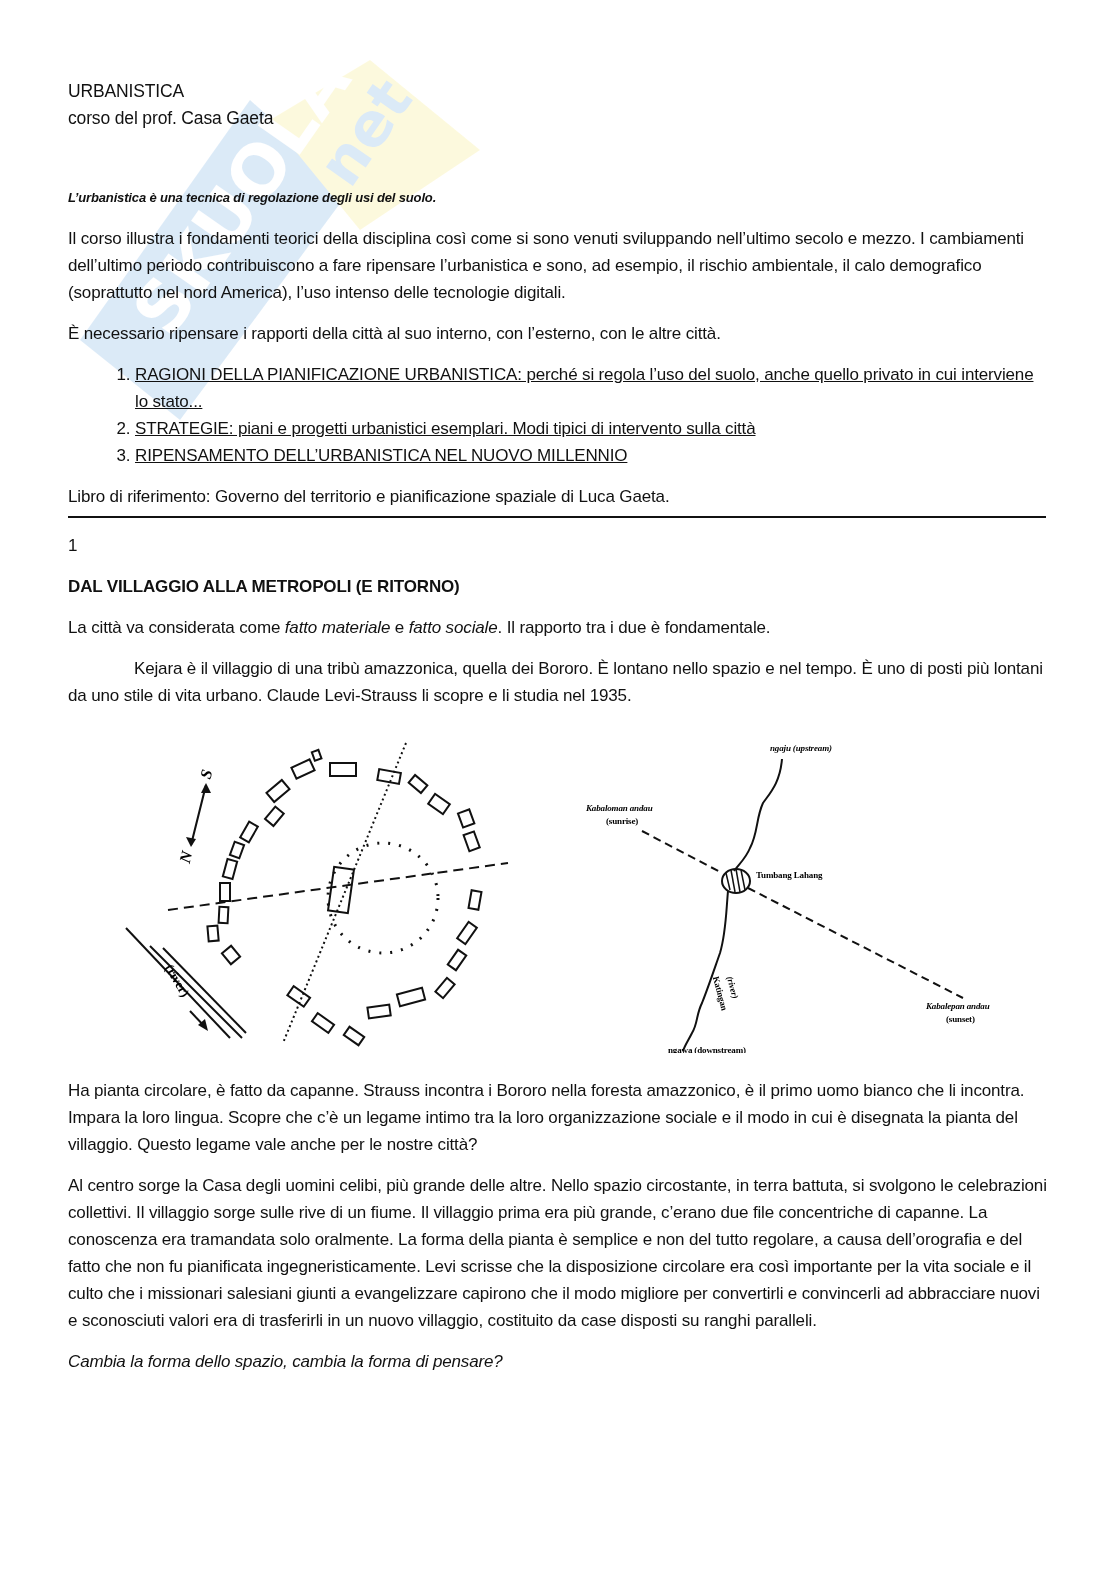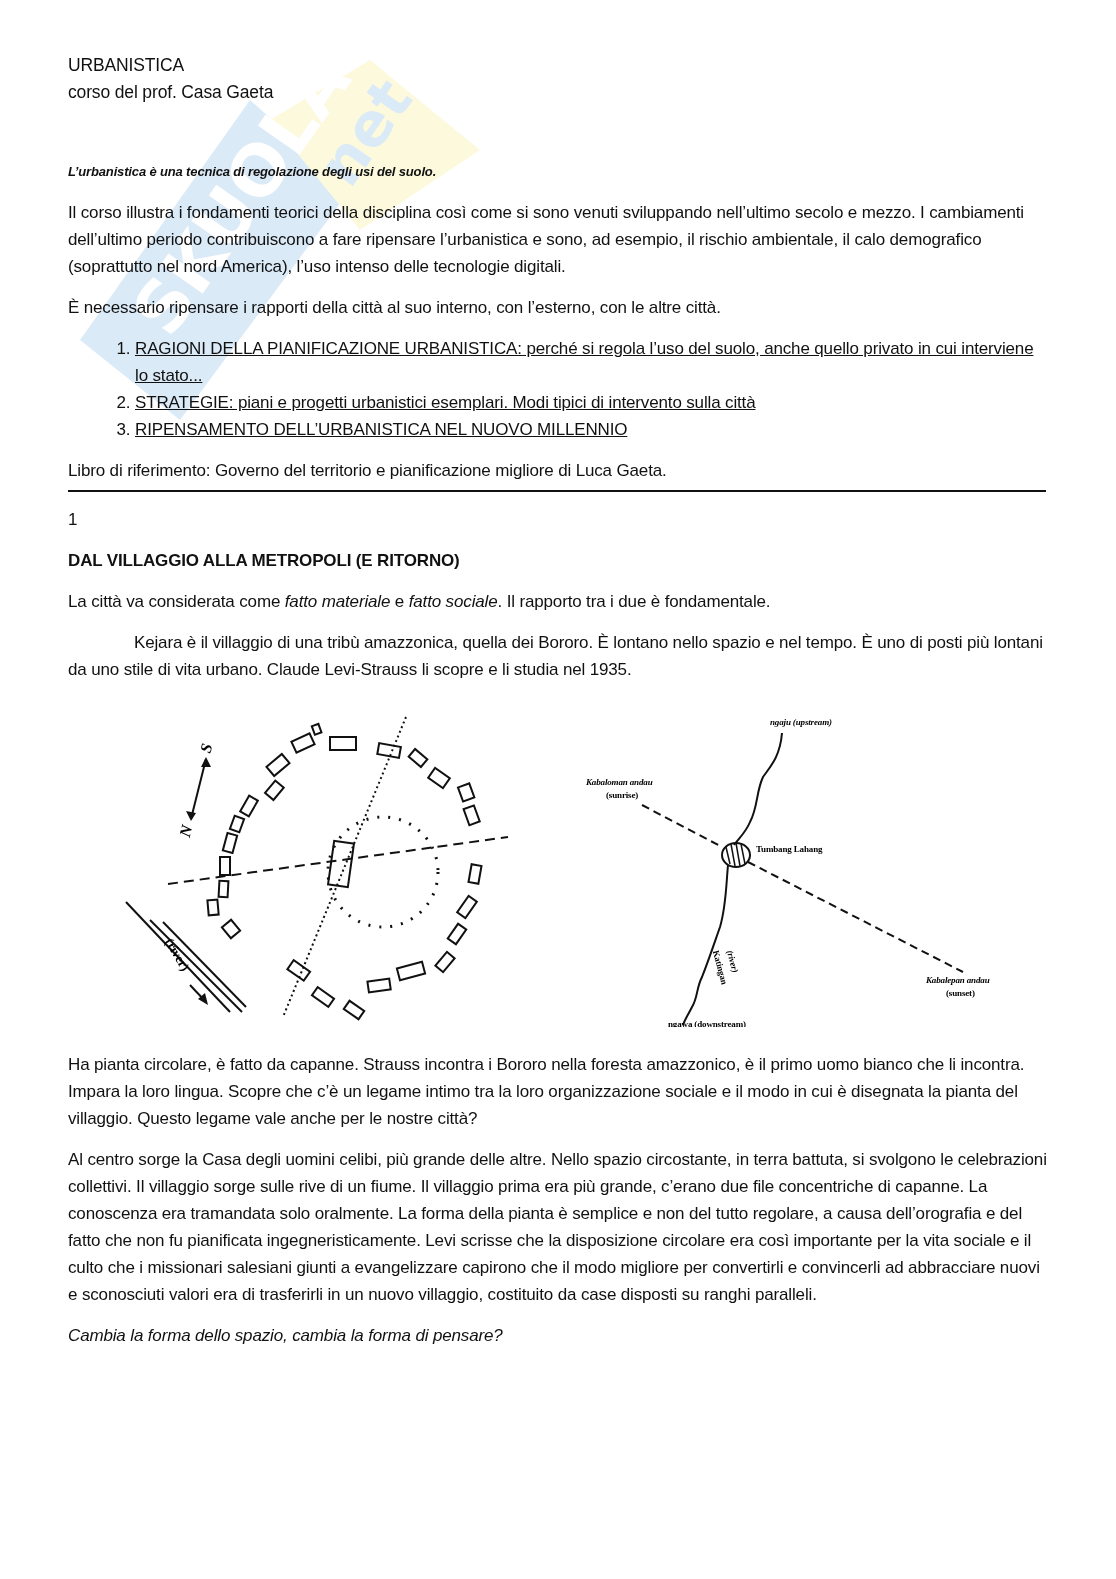--- a/index.html
+++ b/index.html
@@ -1,20 +1,20 @@
 <!DOCTYPE html>
 <html><head>
 <meta charset="utf-8">
 <style>
   html, body { margin: 0; padding: 0; background: #ffffff; }
   body { width: 1116px; height: 1579px; position: relative; overflow: hidden;
          font-family: "Liberation Sans", "DejaVu Sans", sans-serif; color: #111; }
   .page { position: absolute; left: 0; top: 0; width: 1116px; height: 1579px; }
   .watermark { position: absolute; left: 20px; top: 40px; width: 470px; height: 380px; opacity: 0.18; pointer-events: none; }
-  .content { position: absolute; left: 68px; top: 52px; width: 980px; font-size: 17px; line-height: 27px; letter-spacing: -0.15px; }
+  .content { position: absolute; left: 68px; top: 78px; width: 980px; font-size: 17px; line-height: 27px; letter-spacing: -0.15px; }
   .title { margin: 0; font-size: 17.5px; line-height: 27px; }
   .subtitle { margin: 0 0 52px 0; font-size: 17.5px; line-height: 27px; }
   .lead { margin: 0 0 14px 0; font-weight: bold; font-style: italic; font-size: 13px; }
   p { margin: 0 0 14px 0; }
   ol { margin: 0 0 14px 0; padding-left: 67px; text-decoration: underline; }
   ol li { padding-left: 0; }
   .tight { margin: 0; }
   .rule { height: 0; border-top: 2px solid #111; margin: 6px 0 14px 0; width: 978px; }
   .pagenum { margin: 0 0 14px 0; }
   .section-heading { font-weight: bold; margin: 0 0 14px 0; }
@@ -44,21 +44,21 @@
     <p class="lead">L’urbanistica è una tecnica di regolazione degli usi del suolo.</p>
     <p>Il corso illustra i fondamenti teorici della disciplina così come si sono venuti sviluppando nell’ultimo secolo e mezzo. I cambiamenti dell’ultimo periodo contribuiscono a fare ripensare l’urbanistica e sono, ad esempio, il rischio ambientale, il calo demografico (soprattutto nel nord America), l’uso intenso delle tecnologie digitali.</p>
     <p>È necessario ripensare i rapporti della città al suo interno, con l’esterno, con le altre città.</p>
 
     <ol>
       <li>RAGIONI DELLA PIANIFICAZIONE URBANISTICA: perché si regola l’uso del suolo, anche quello privato in cui interviene lo stato...</li>
       <li>STRATEGIE: piani e progetti urbanistici esemplari. Modi tipici di intervento sulla città</li>
       <li>RIPENSAMENTO DELL’URBANISTICA NEL NUOVO MILLENNIO</li>
     </ol>
 
-    <p class="tight">Libro di riferimento: Governo del territorio e pianificazione migliore di Luca Gaeta.</p>
+    <p class="tight">Libro di riferimento: Governo del territorio e pianificazione spaziale di Luca Gaeta.</p>
     <div class="rule"></div>
 
     <p class="pagenum">1</p>
     <p class="section-heading">DAL VILLAGGIO ALLA METROPOLI (E RITORNO)</p>
 
     <p><span>La città va considerata come </span><em>fatto materiale</em><span> e </span><em>fatto sociale</em><span>. Il rapporto tra i due è fondamentale.</span></p>
 
     <p class="indent">Kejara è il villaggio di una tribù amazzonica, quella dei Bororo. È lontano nello spazio e nel tempo. È uno di posti più lontani da uno stile di vita urbano. Claude Levi-Strauss li scopre e li studia nel 1935.</p>
 
     <div class="figures">

